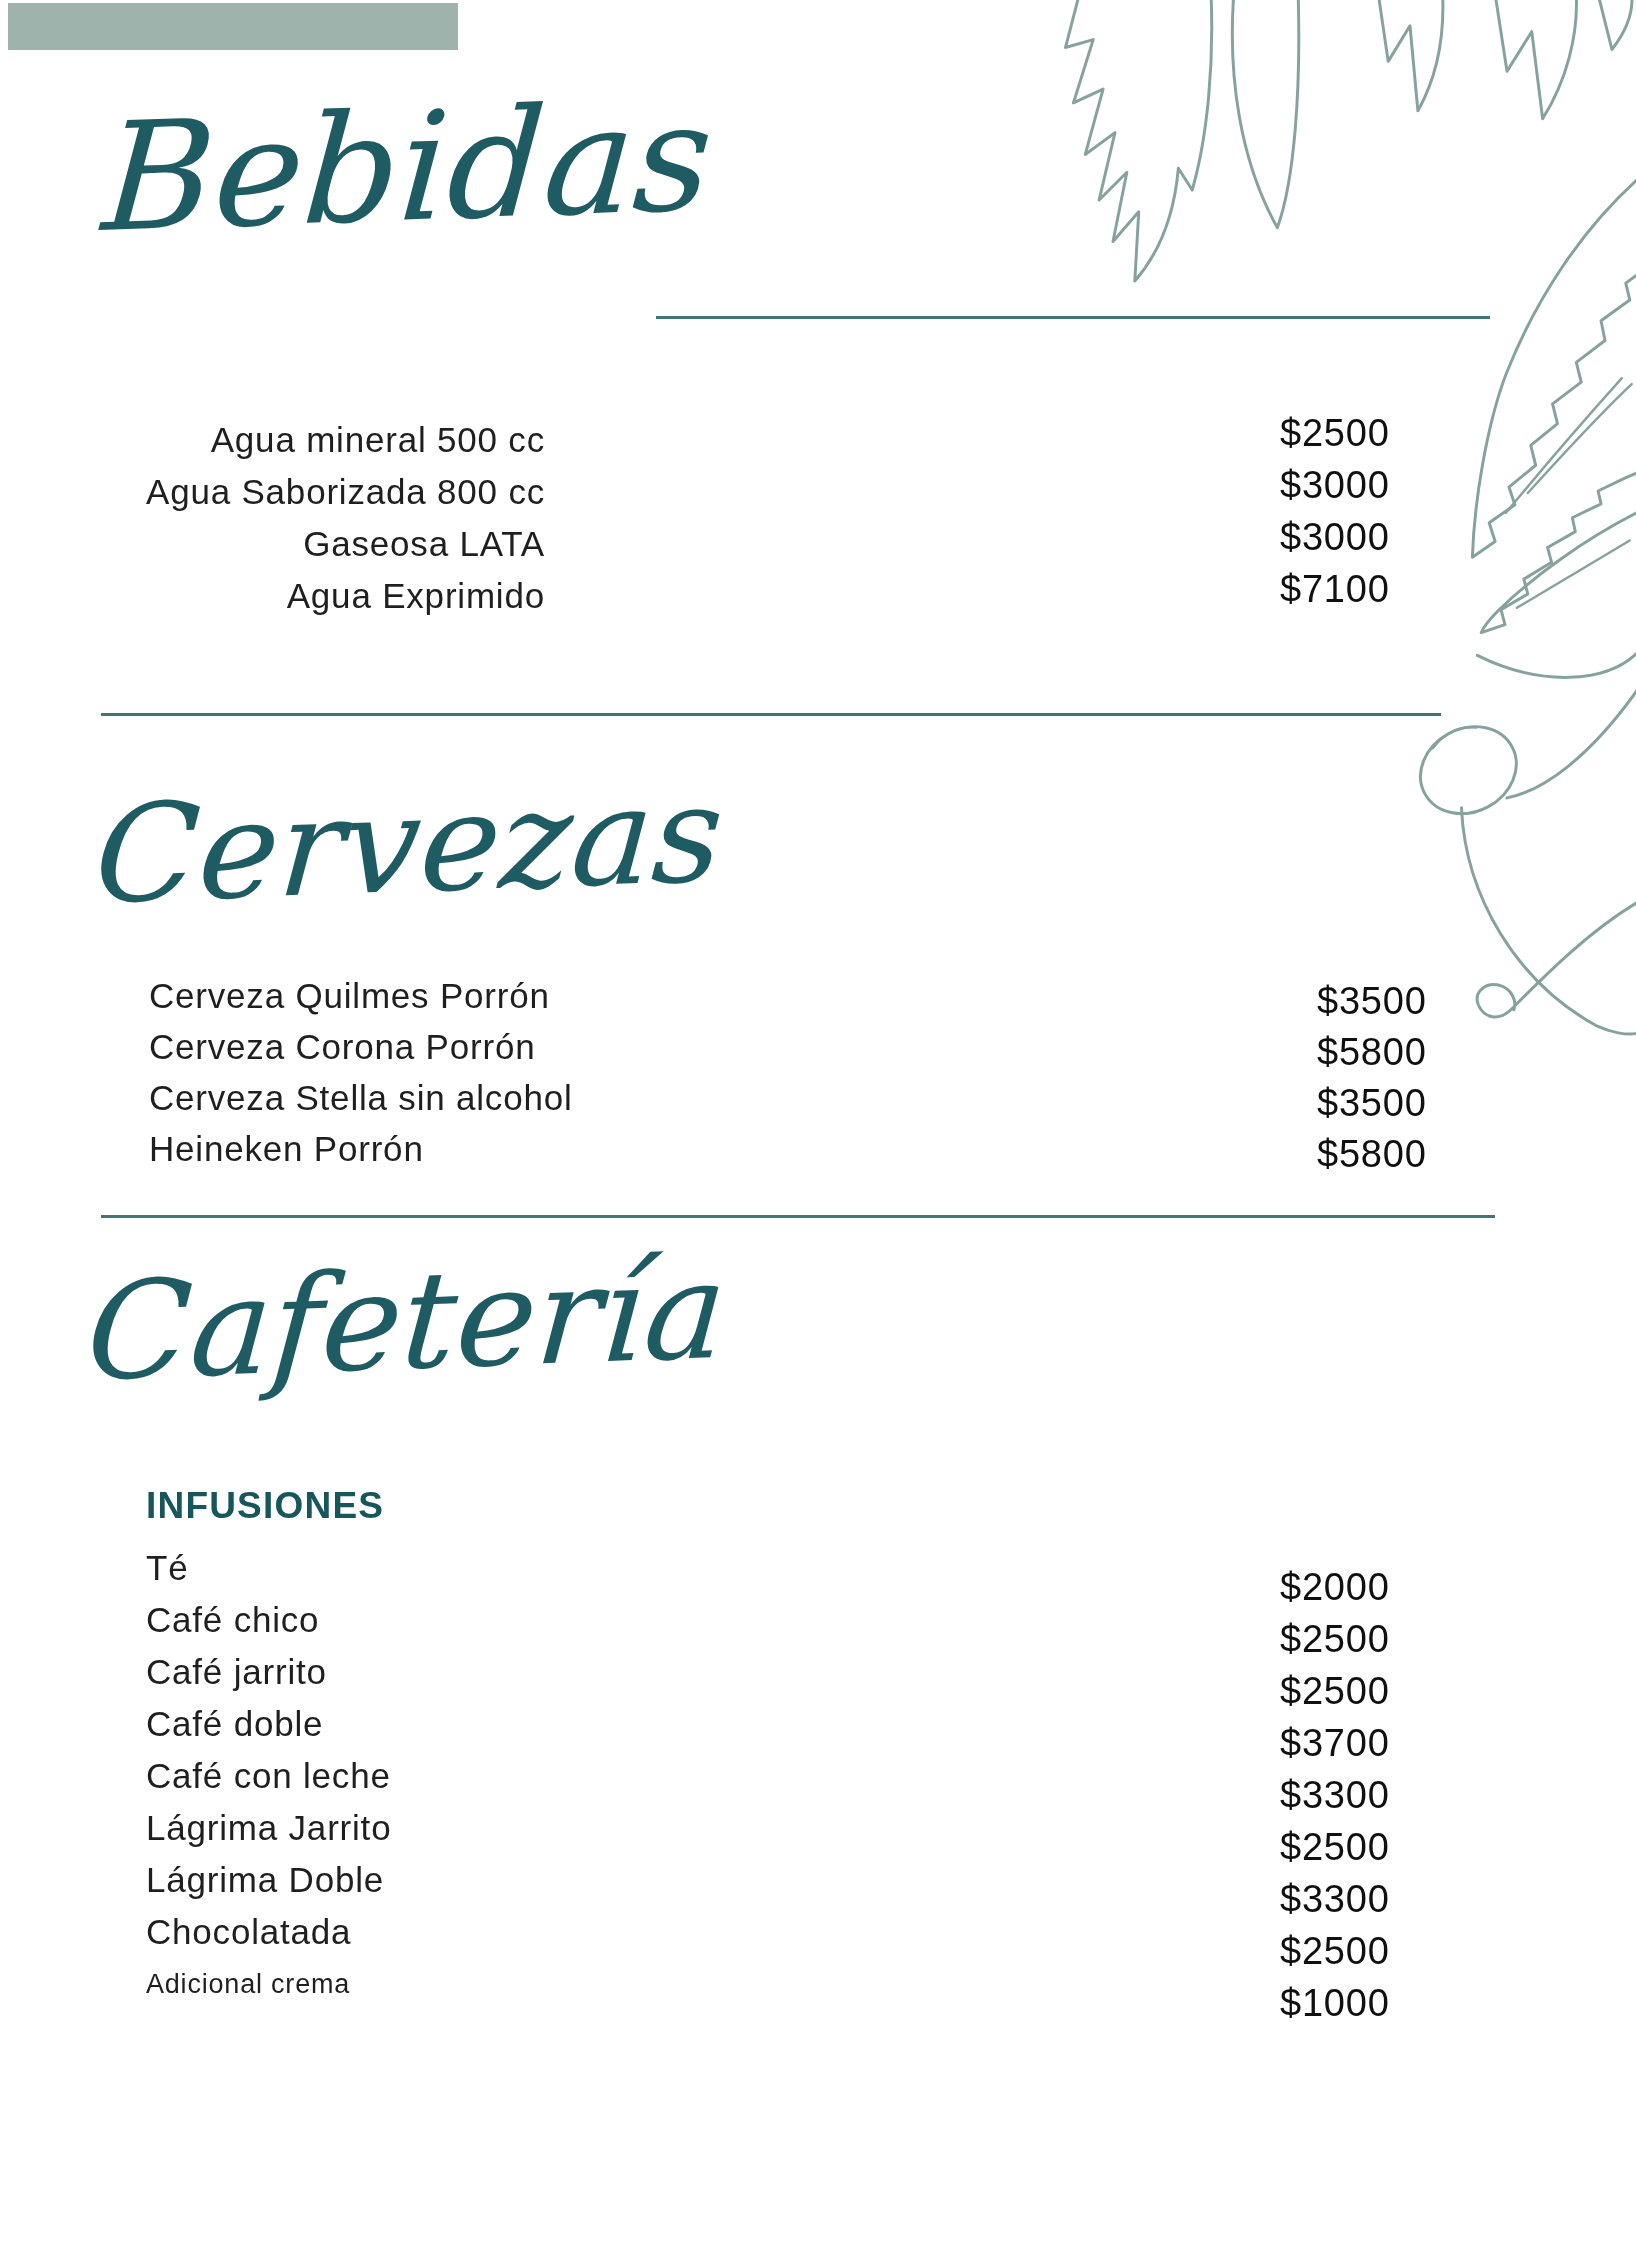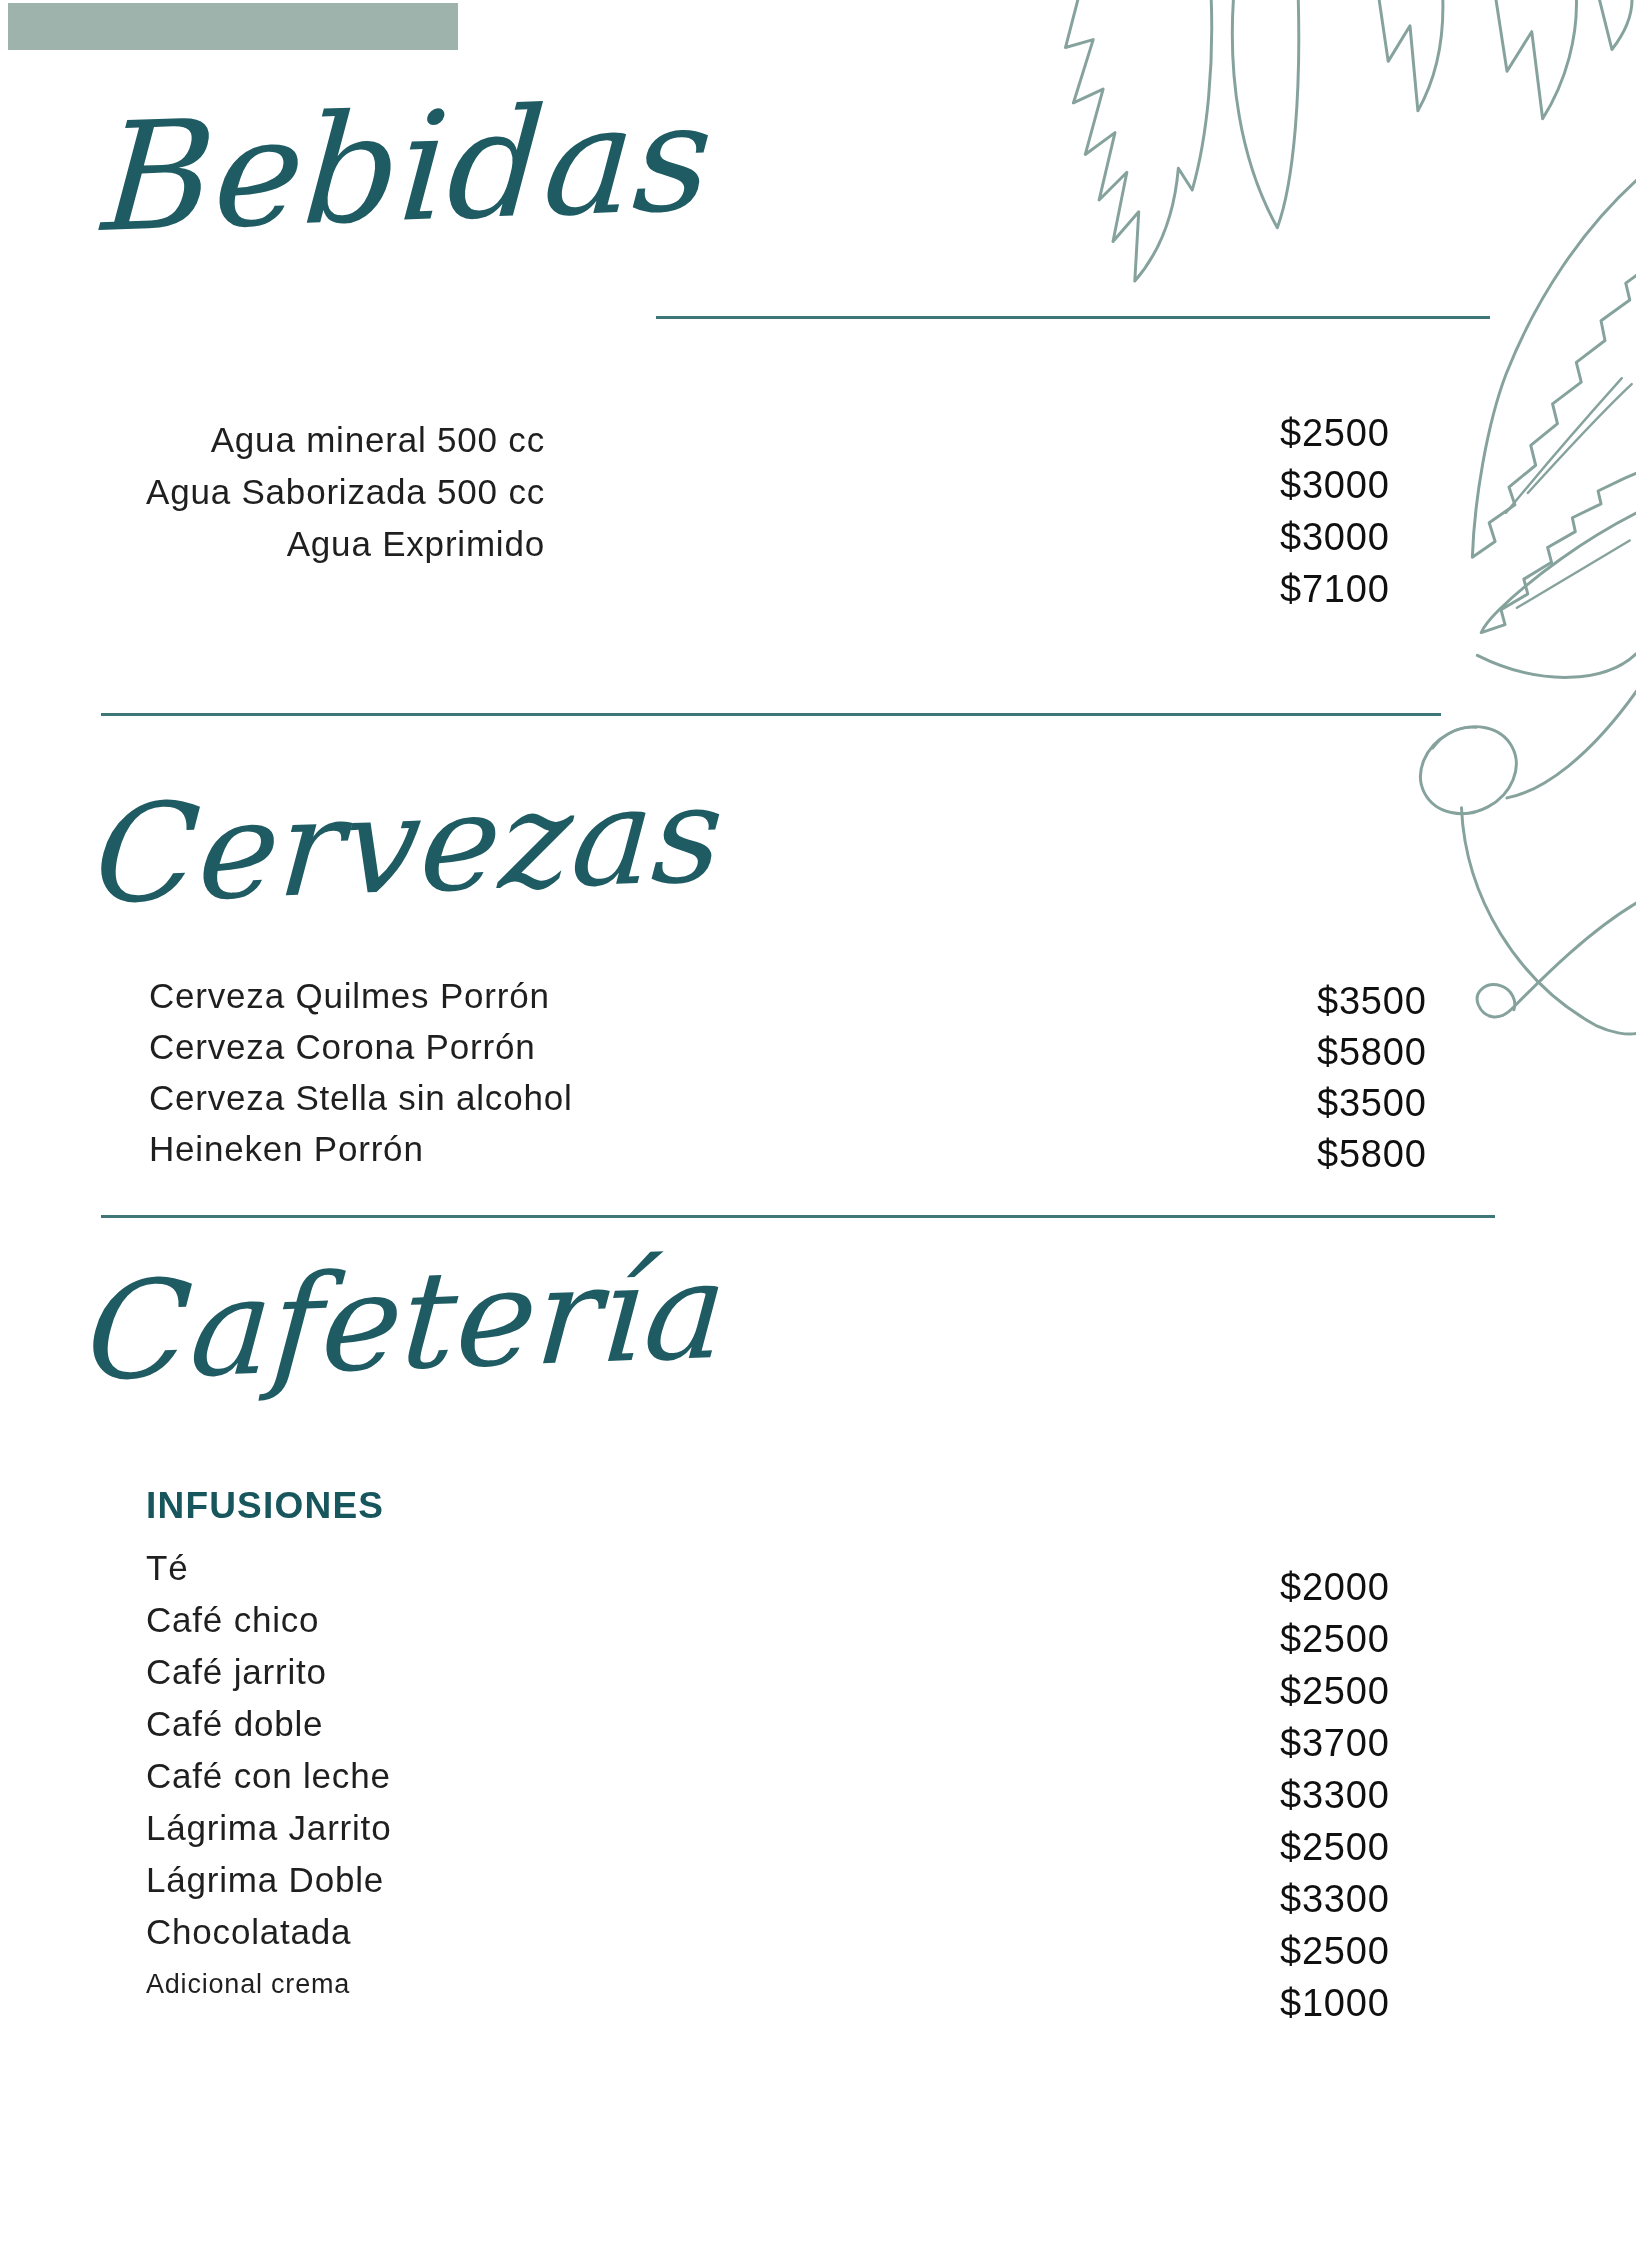--- a/index.html
+++ b/index.html
@@ -70,21 +70,21 @@
 
     <ellipse cx="1483" cy="778" rx="50" ry="42" transform="rotate(-28 1483 778)"></ellipse>
     <path class="vein" d="M1447,756 C1458,741 1474,733 1491,735"></path>
     <path d="M1653,698 C1606,764 1559,799 1522,806"></path>
     <path d="M1476,816 C1480,906 1532,992 1612,1036 C1627,1043 1643,1046 1653,1044"></path>
     <path d="M1653,912 C1601,943 1552,994 1527,1019 C1514,1032 1499,1029 1493,1015 C1488,1002 1501,991 1516,996 C1527,1000 1532,1011 1529,1020"></path>
   </svg>
 
   <h1 class="script h-bebidas">Bebidas</h1>
   <div class="rule rule-bebidas"></div>
-  <div class="names" id="bebidas-names"><div class="item-name">Agua mineral 500 cc</div><div class="item-name">Agua Saborizada 500 cc</div><div class="item-name">Agua Exprimido</div></div>
+  <div class="names" id="bebidas-names"><div class="item-name">Agua mineral 500 cc</div><div class="item-name">Agua Saborizada 800 cc</div><div class="item-name">Gaseosa LATA</div><div class="item-name">Agua Exprimido</div></div>
   <div class="prices" id="bebidas-prices"><div class="item-price">$2500</div><div class="item-price">$3000</div><div class="item-price">$3000</div><div class="item-price">$7100</div></div>
 
   <div class="rule rule-2"></div>
 
   <h1 class="script h-cervezas">Cervezas</h1>
   <div class="names" id="cervezas-names"><div class="item-name">Cerveza Quilmes Porrón</div><div class="item-name">Cerveza Corona Porrón</div><div class="item-name">Cerveza Stella sin alcohol</div><div class="item-name">Heineken Porrón</div></div>
   <div class="prices" id="cervezas-prices"><div class="item-price">$3500</div><div class="item-price">$5800</div><div class="item-price">$3500</div><div class="item-price">$5800</div></div>
 
   <div class="rule rule-3"></div>
 

